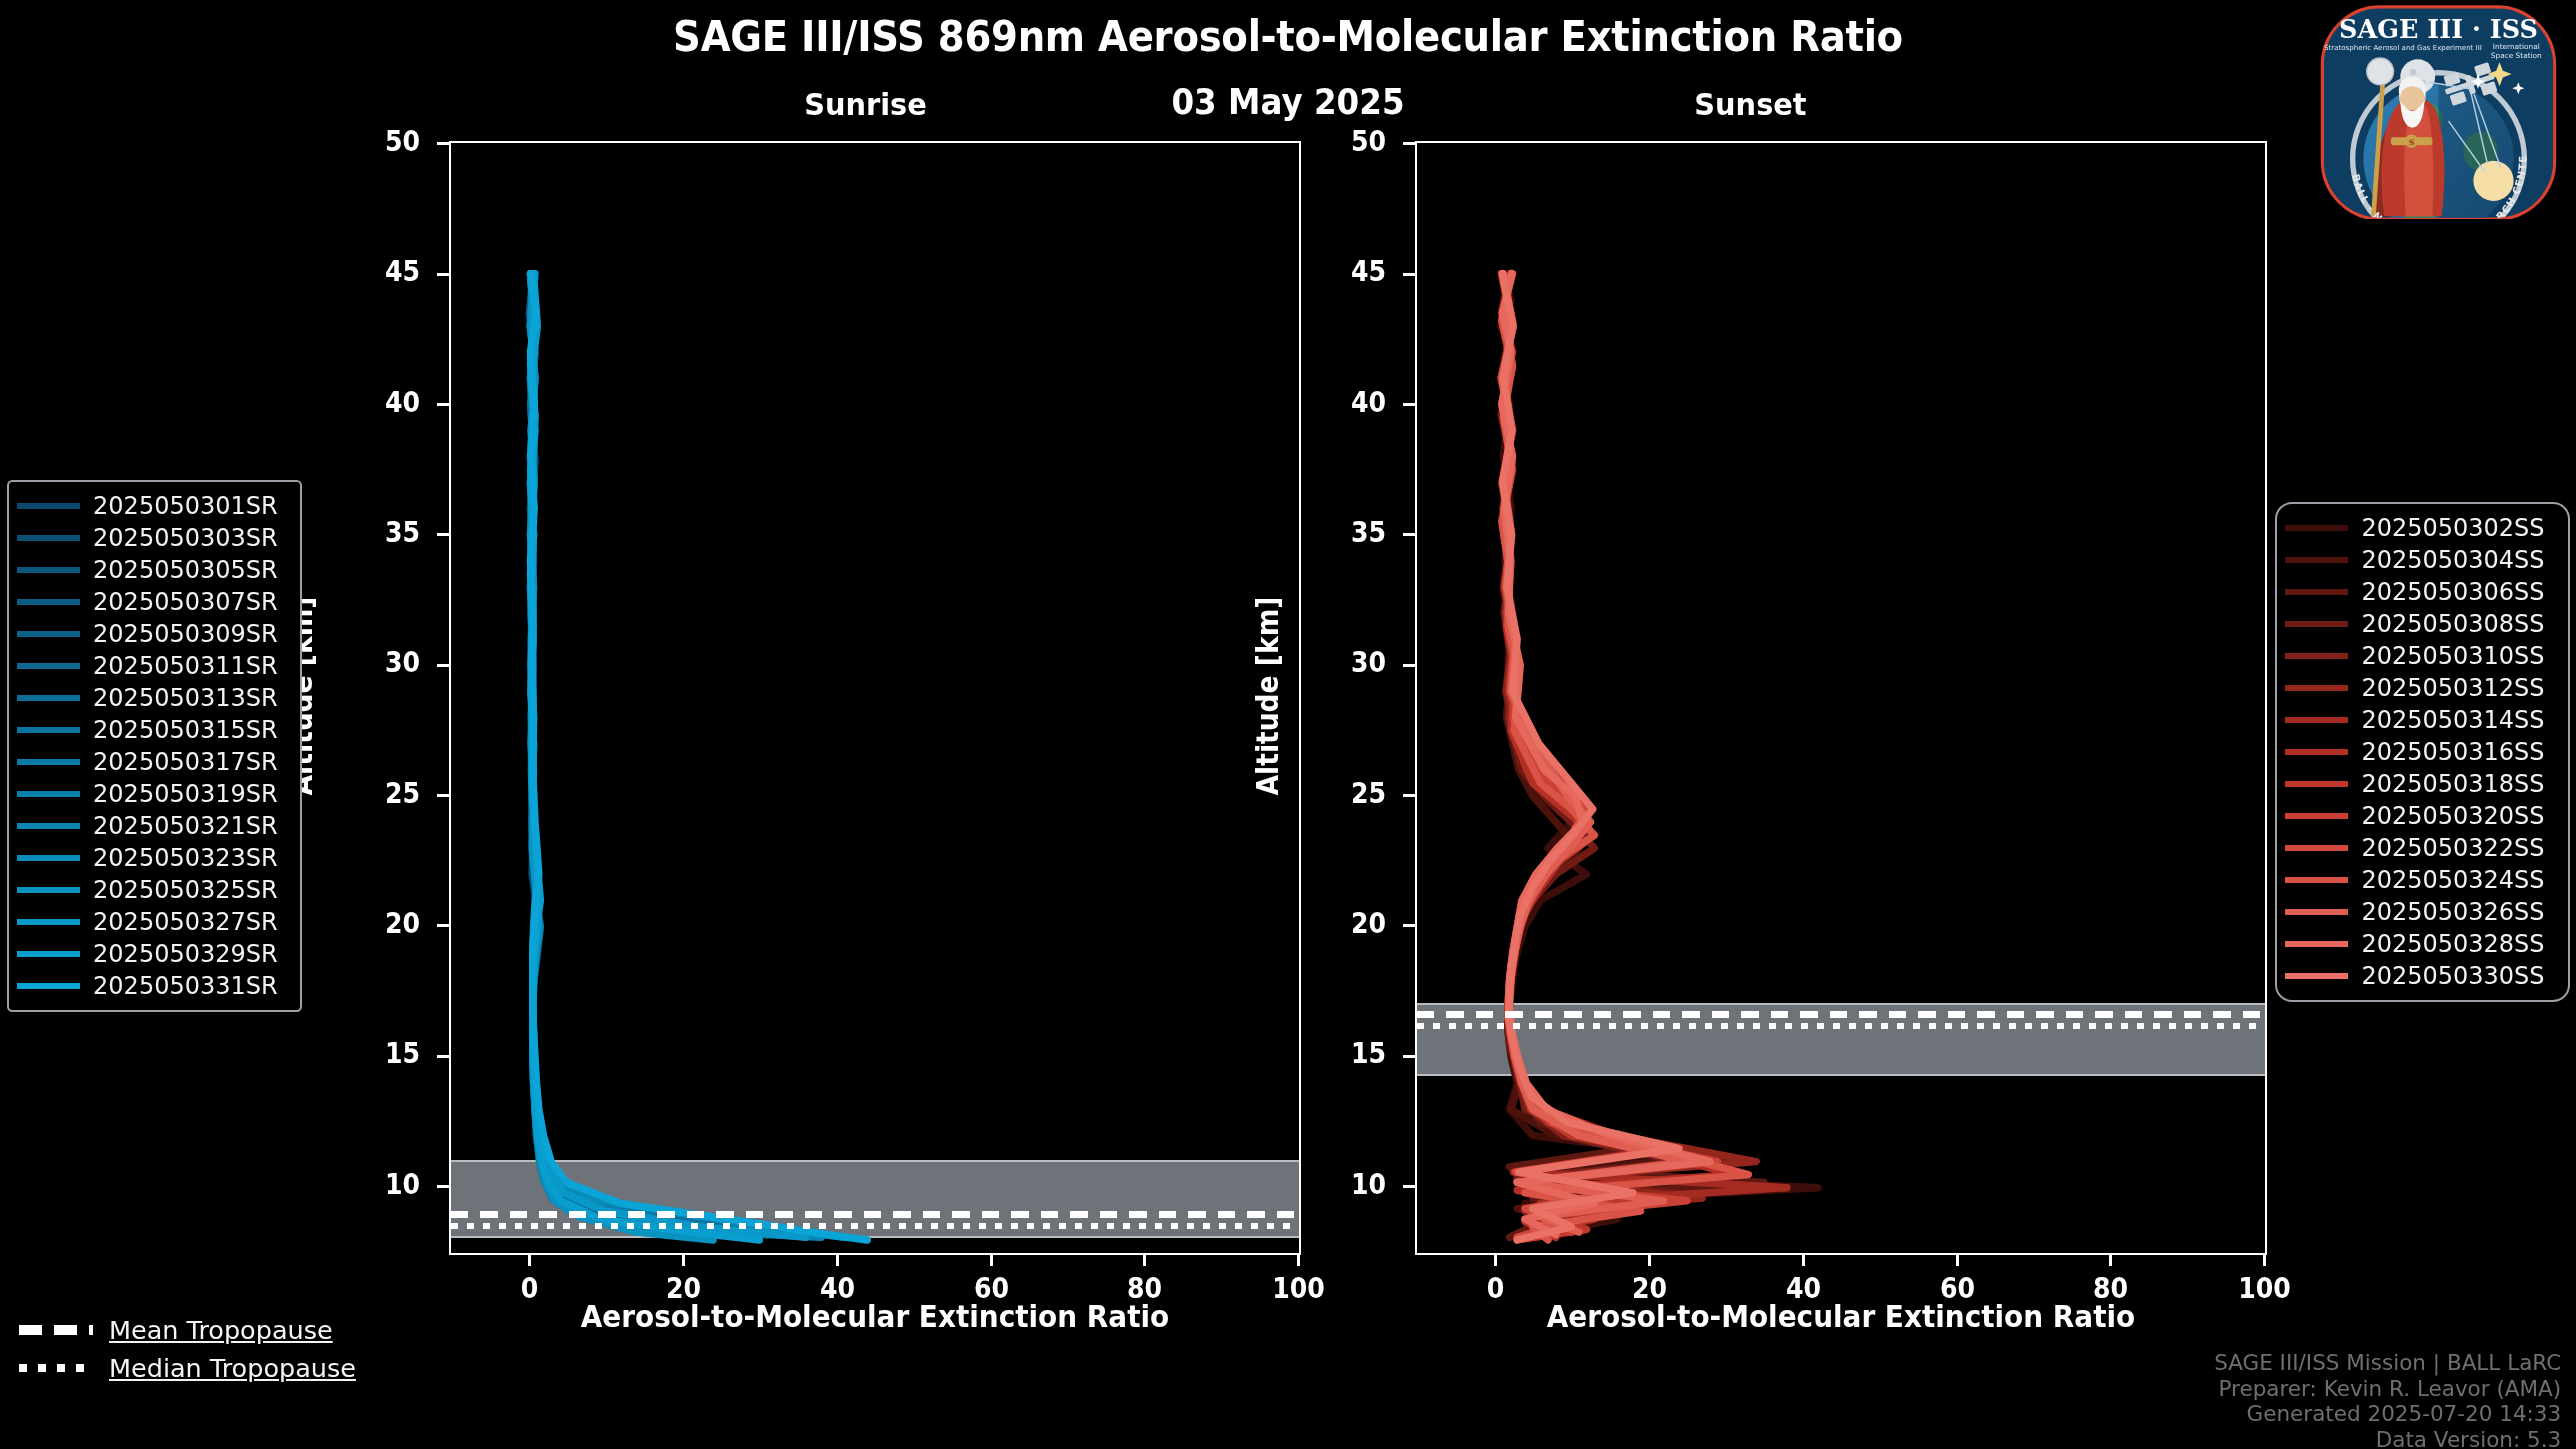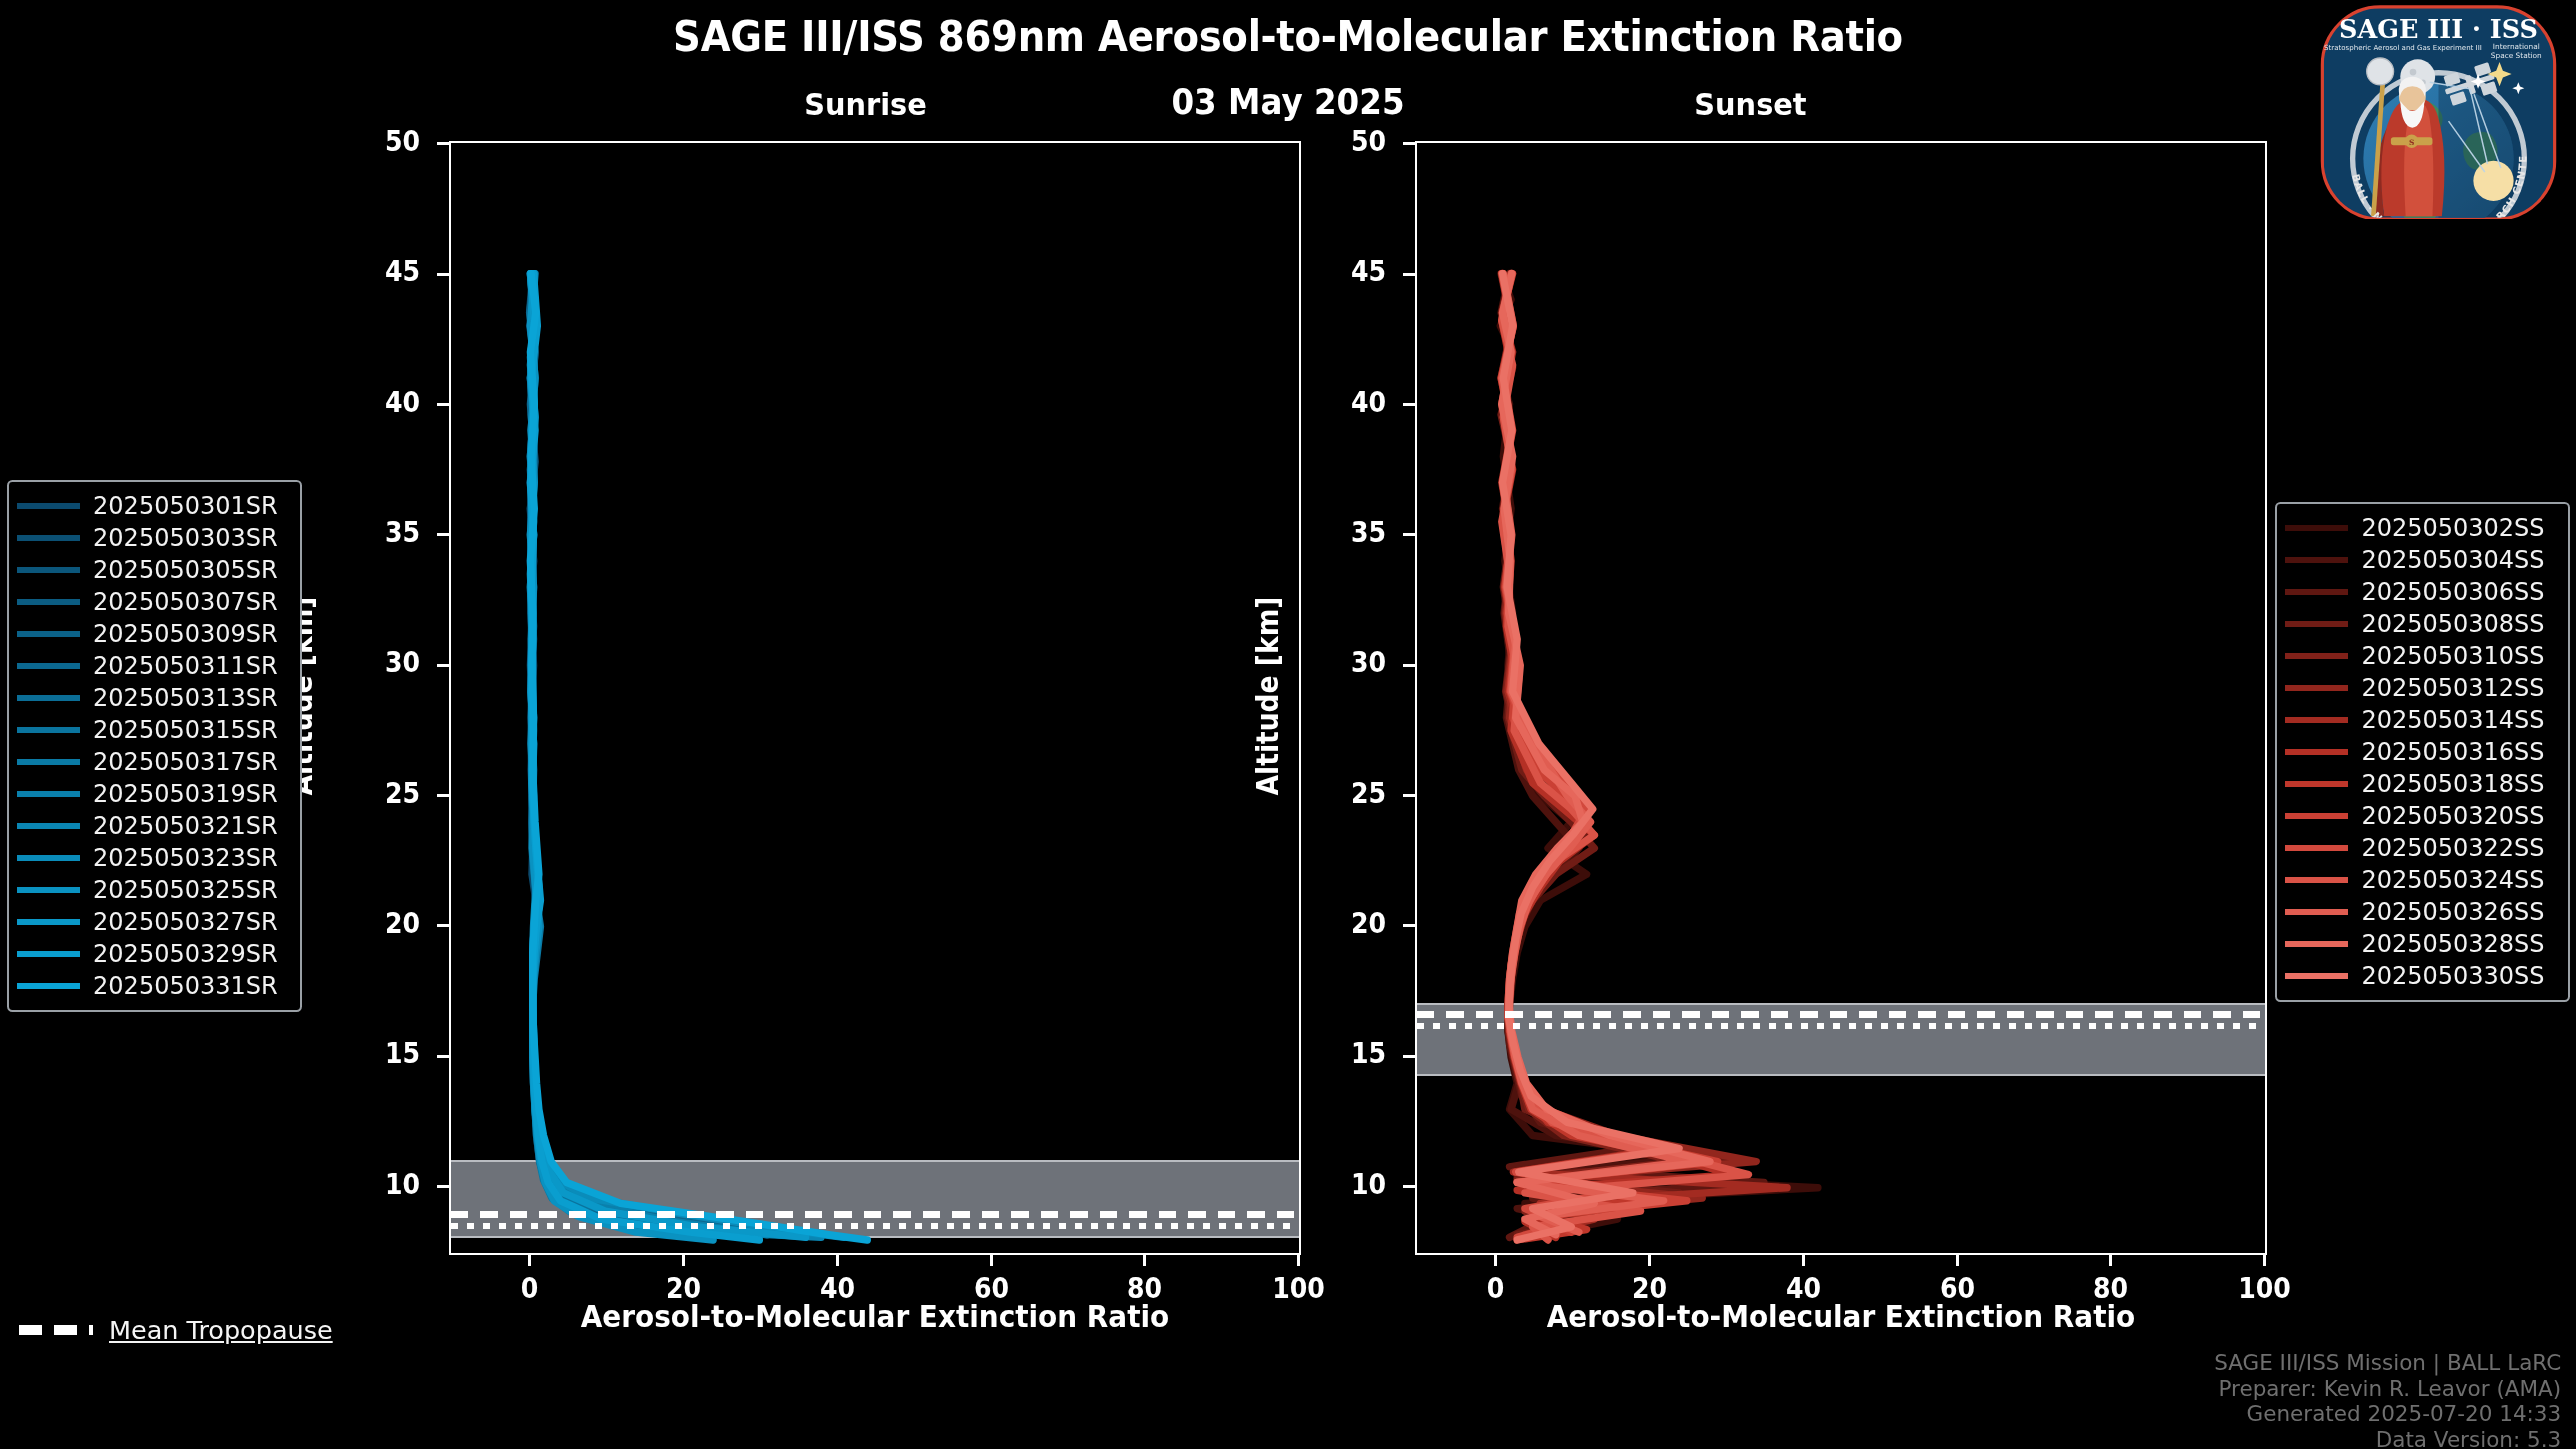--- a/index.html
+++ b/index.html
@@ -95,21 +95,21 @@
 
   
   .legend-box {
     position: absolute;
     border: 2px solid #9aa0a6;
     border-radius: 5.4px;
     background: #000;
     padding: 8px 10.7px 8px 8px;
   }
   #legend-left  { left: 6.7px;  top: 480px; width: 295px; }
-  #legend-right { left: 2275px; top: 502px; width: 295px; }
+  #legend-right { left: 2275px; top: 502px; width: 295px; border-radius: 17px; }
   .legend-row { display: flex; align-items: center; height: 32px; }
   .legend-swatch { width: 63px; height: 6px; margin-right: 13.4px; flex: none; }
   .legend-label {
     color: #f2f2f2; font-size: 24px; font-weight: 400;
     font-family: "DejaVu Sans", sans-serif; white-space: nowrap;
   }
 
   
   #trop-key { position: absolute; left: 19px; top: 1311px; width: 416px; }
   .key-row { display: flex; align-items: center; height: 38px; }
@@ -398,20 +398,24 @@
         <span class="legend-swatch" style="background: rgb(234, 113, 101);"></span>
         <span class="legend-label">2025050330SS</span>
       </div>
     </div>
 
   <div id="trop-key">
     <div class="key-row">
       <span class="key-mark dashed"></span>
       <span class="key-label">Mean Tropopause</span>
     </div>
+    <div class="key-row">
+      <span class="key-mark dotted"></span>
+      <span class="key-label">Median Tropopause</span>
+    </div>
   </div>
 
   <div id="credits">
     <div>SAGE III/ISS Mission | BALL LaRC</div>
     <div>Preparer: Kevin R. Leavor (AMA)</div>
     <div>Generated 2025-07-20 14:33</div>
     <div>Data Version: 5.3</div>
   </div>
 
   <div id="logo">

